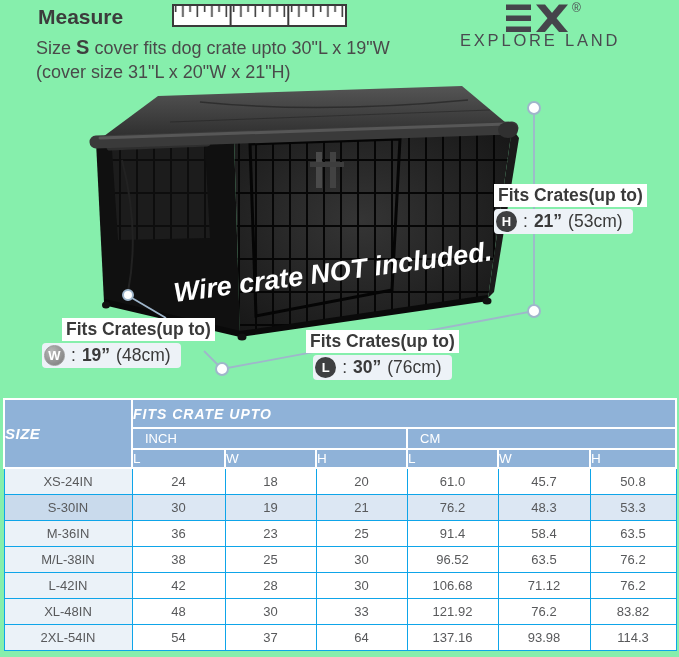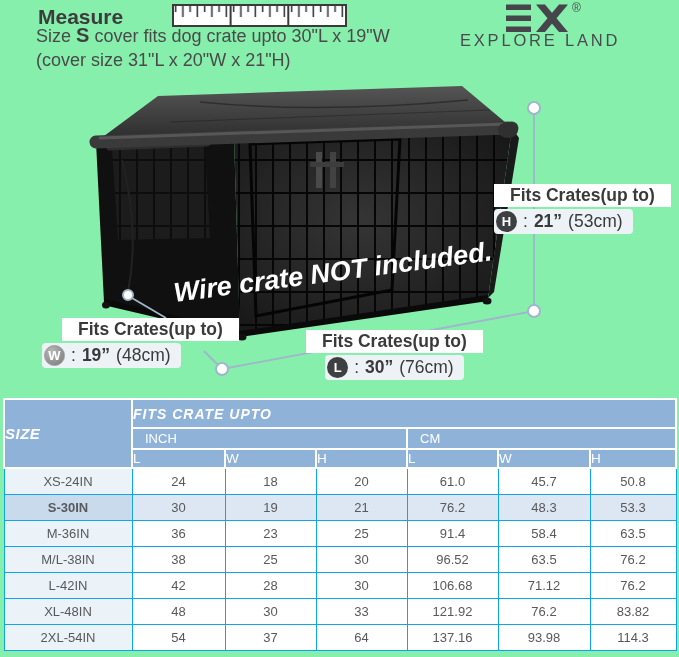--- a/index.html
+++ b/index.html
@@ -2,35 +2,35 @@
 <html><head>
 <meta charset="utf-8">
 <style>
   html,body{margin:0;padding:0;background:#fff;}
   #screen{position:relative;width:679px;height:657px;background:#86efac;overflow:hidden;
           font-family:"Liberation Sans",sans-serif;}
 
   
   .page-title{position:absolute;left:38px;top:5px;font-size:21px;font-weight:bold;color:#3c3c3c;}
   .ruler{position:absolute;left:172px;top:4px;}
-  .size-desc{position:absolute;left:36px;top:23px;font-size:18px;color:#4a4a4a;line-height:24px;}
+  .size-desc{position:absolute;left:36px;top:35px;font-size:18px;color:#4a4a4a;line-height:24px;}
   .size-desc b{font-size:20px;color:#3f3f3f;}
 
   
   .ex-mark{position:absolute;left:506px;top:3px;}
   .reg-mark{position:absolute;left:572px;top:1px;font-size:12px;color:#4a4a50;}
   .brand-name{position:absolute;left:460px;top:31px;width:212px;font-size:16.5px;
               letter-spacing:2.8px;color:#4a4a50;white-space:nowrap;}
 
   
   .crate-svg{position:absolute;left:0;top:60px;}
 
   .m-label{position:absolute;z-index:5;}
   .m-title{display:inline-block;font-size:17.5px;font-weight:bold;color:#3a3a3a;
-           background:#fff;padding:1px 16px;}
+           background:#fff;padding:1px 4px;}
   .m-pill{margin-top:2px;display:inline-flex;align-items:center;gap:6px;
           background:#edf2f7;border-radius:4px;padding:2px 10px 2px 2px;
           font-size:17.5px;color:#3a3a3a;white-space:nowrap;}
   .m-pill .val{font-weight:bold;}
   .badge{width:21px;height:21px;border-radius:50%;display:flex;align-items:center;
          justify-content:center;color:#fff;font-size:13px;font-weight:bold;background:#3e3f41;}
   .badge.silver{background:radial-gradient(circle at 35% 30%,#b9b9b9,#878787 75%);
                 border:1px solid #9a9a9a;box-sizing:border-box;}
   #label-h{left:494px;top:184px;}
   #label-w{left:42px;top:318px;}
@@ -43,21 +43,21 @@
   th{background:#8fb2d8;color:#fff;border:2px solid #fff;padding:0;text-align:left;}
   .h1 th{height:27px;}
   .h2 th{height:19px;font-size:13px;font-weight:normal;padding-left:12px;}
   .h3 th{height:17px;font-size:13.5px;font-weight:normal;}
   .size-h{font-style:italic;font-weight:bold;font-size:15px;letter-spacing:.5px;}
   .group-h{font-style:italic;font-weight:bold;font-size:14px;letter-spacing:1px;}
   td{border:1px solid #0ea5e9;padding:0;height:25px;text-align:center;
      font-size:13px;color:#58595b;background:#fff;}
   td.sz{background:#ebf2f8;}
   tr.hl td{background:#dce7f3;}
-  tr.hl td.sz{background:#c9daec;font-weight:bold;}
+  tr.hl td.sz{background:#c9daec;}
 </style>
 </head>
 <body>
 
 <div id="screen">
 
   <div class="page-title">Measure</div>
 
   <svg class="ruler" width="176" height="24" viewBox="0 0 176 24">
     <defs>

